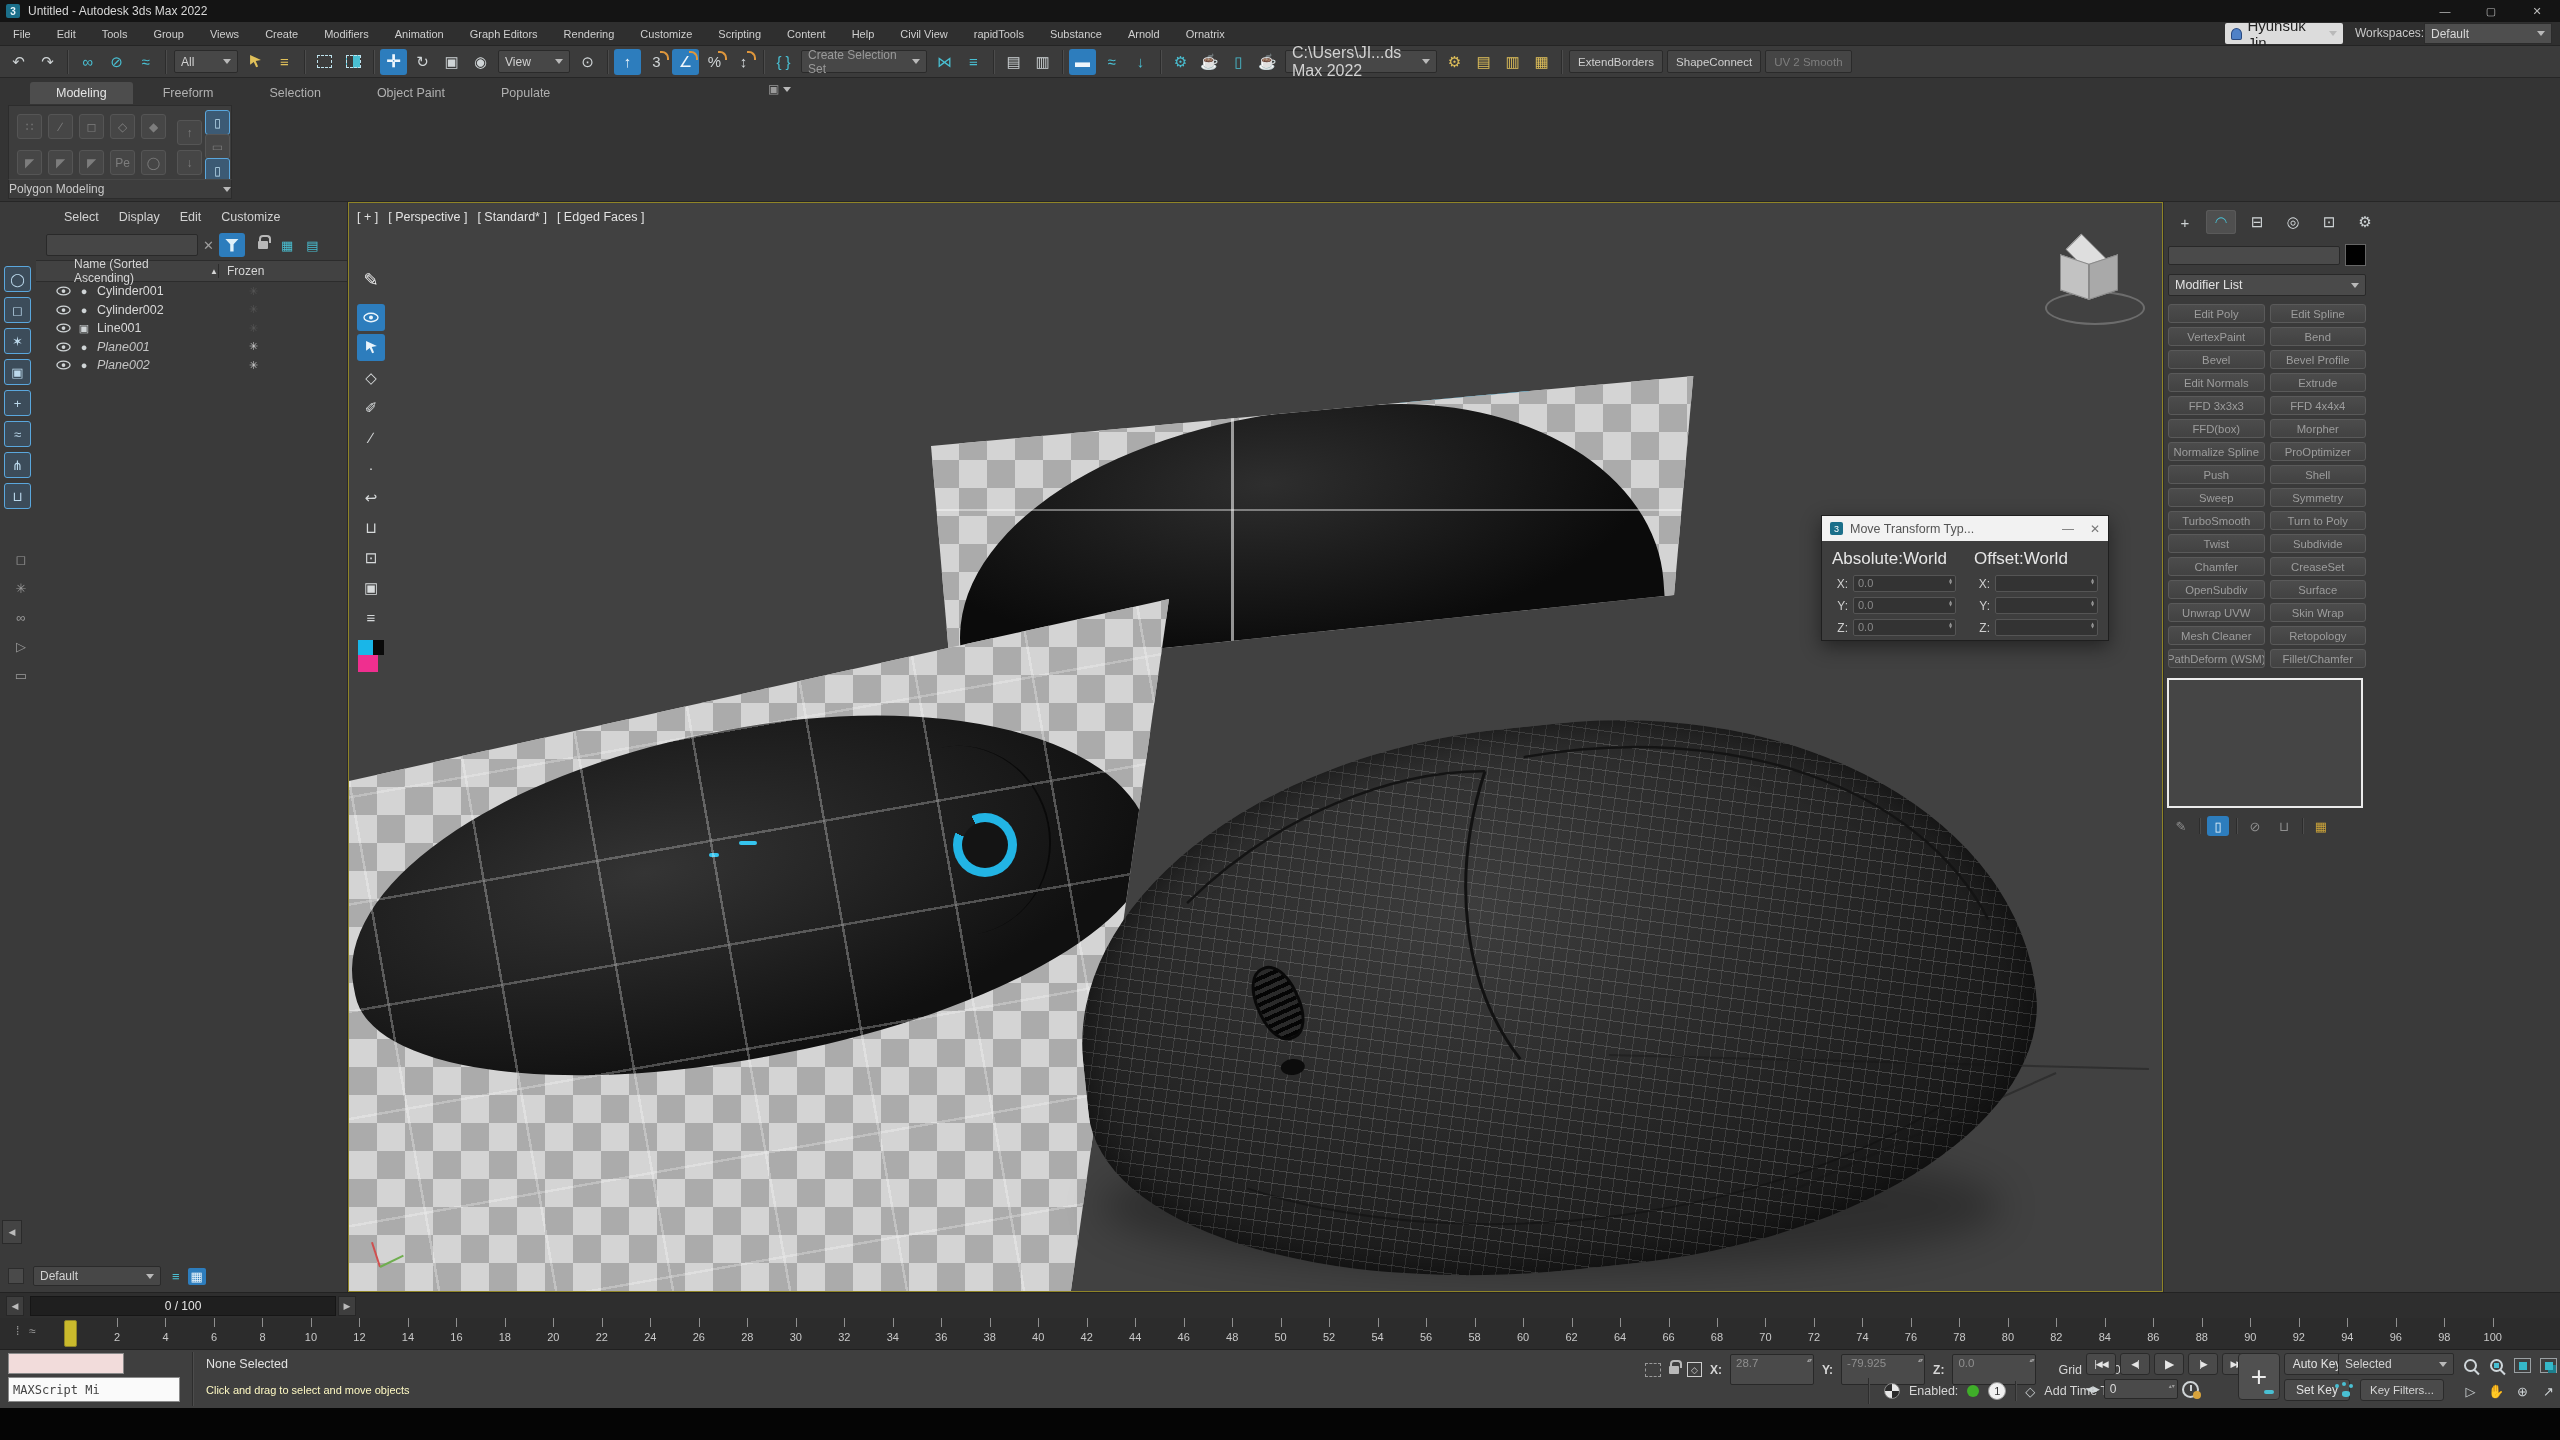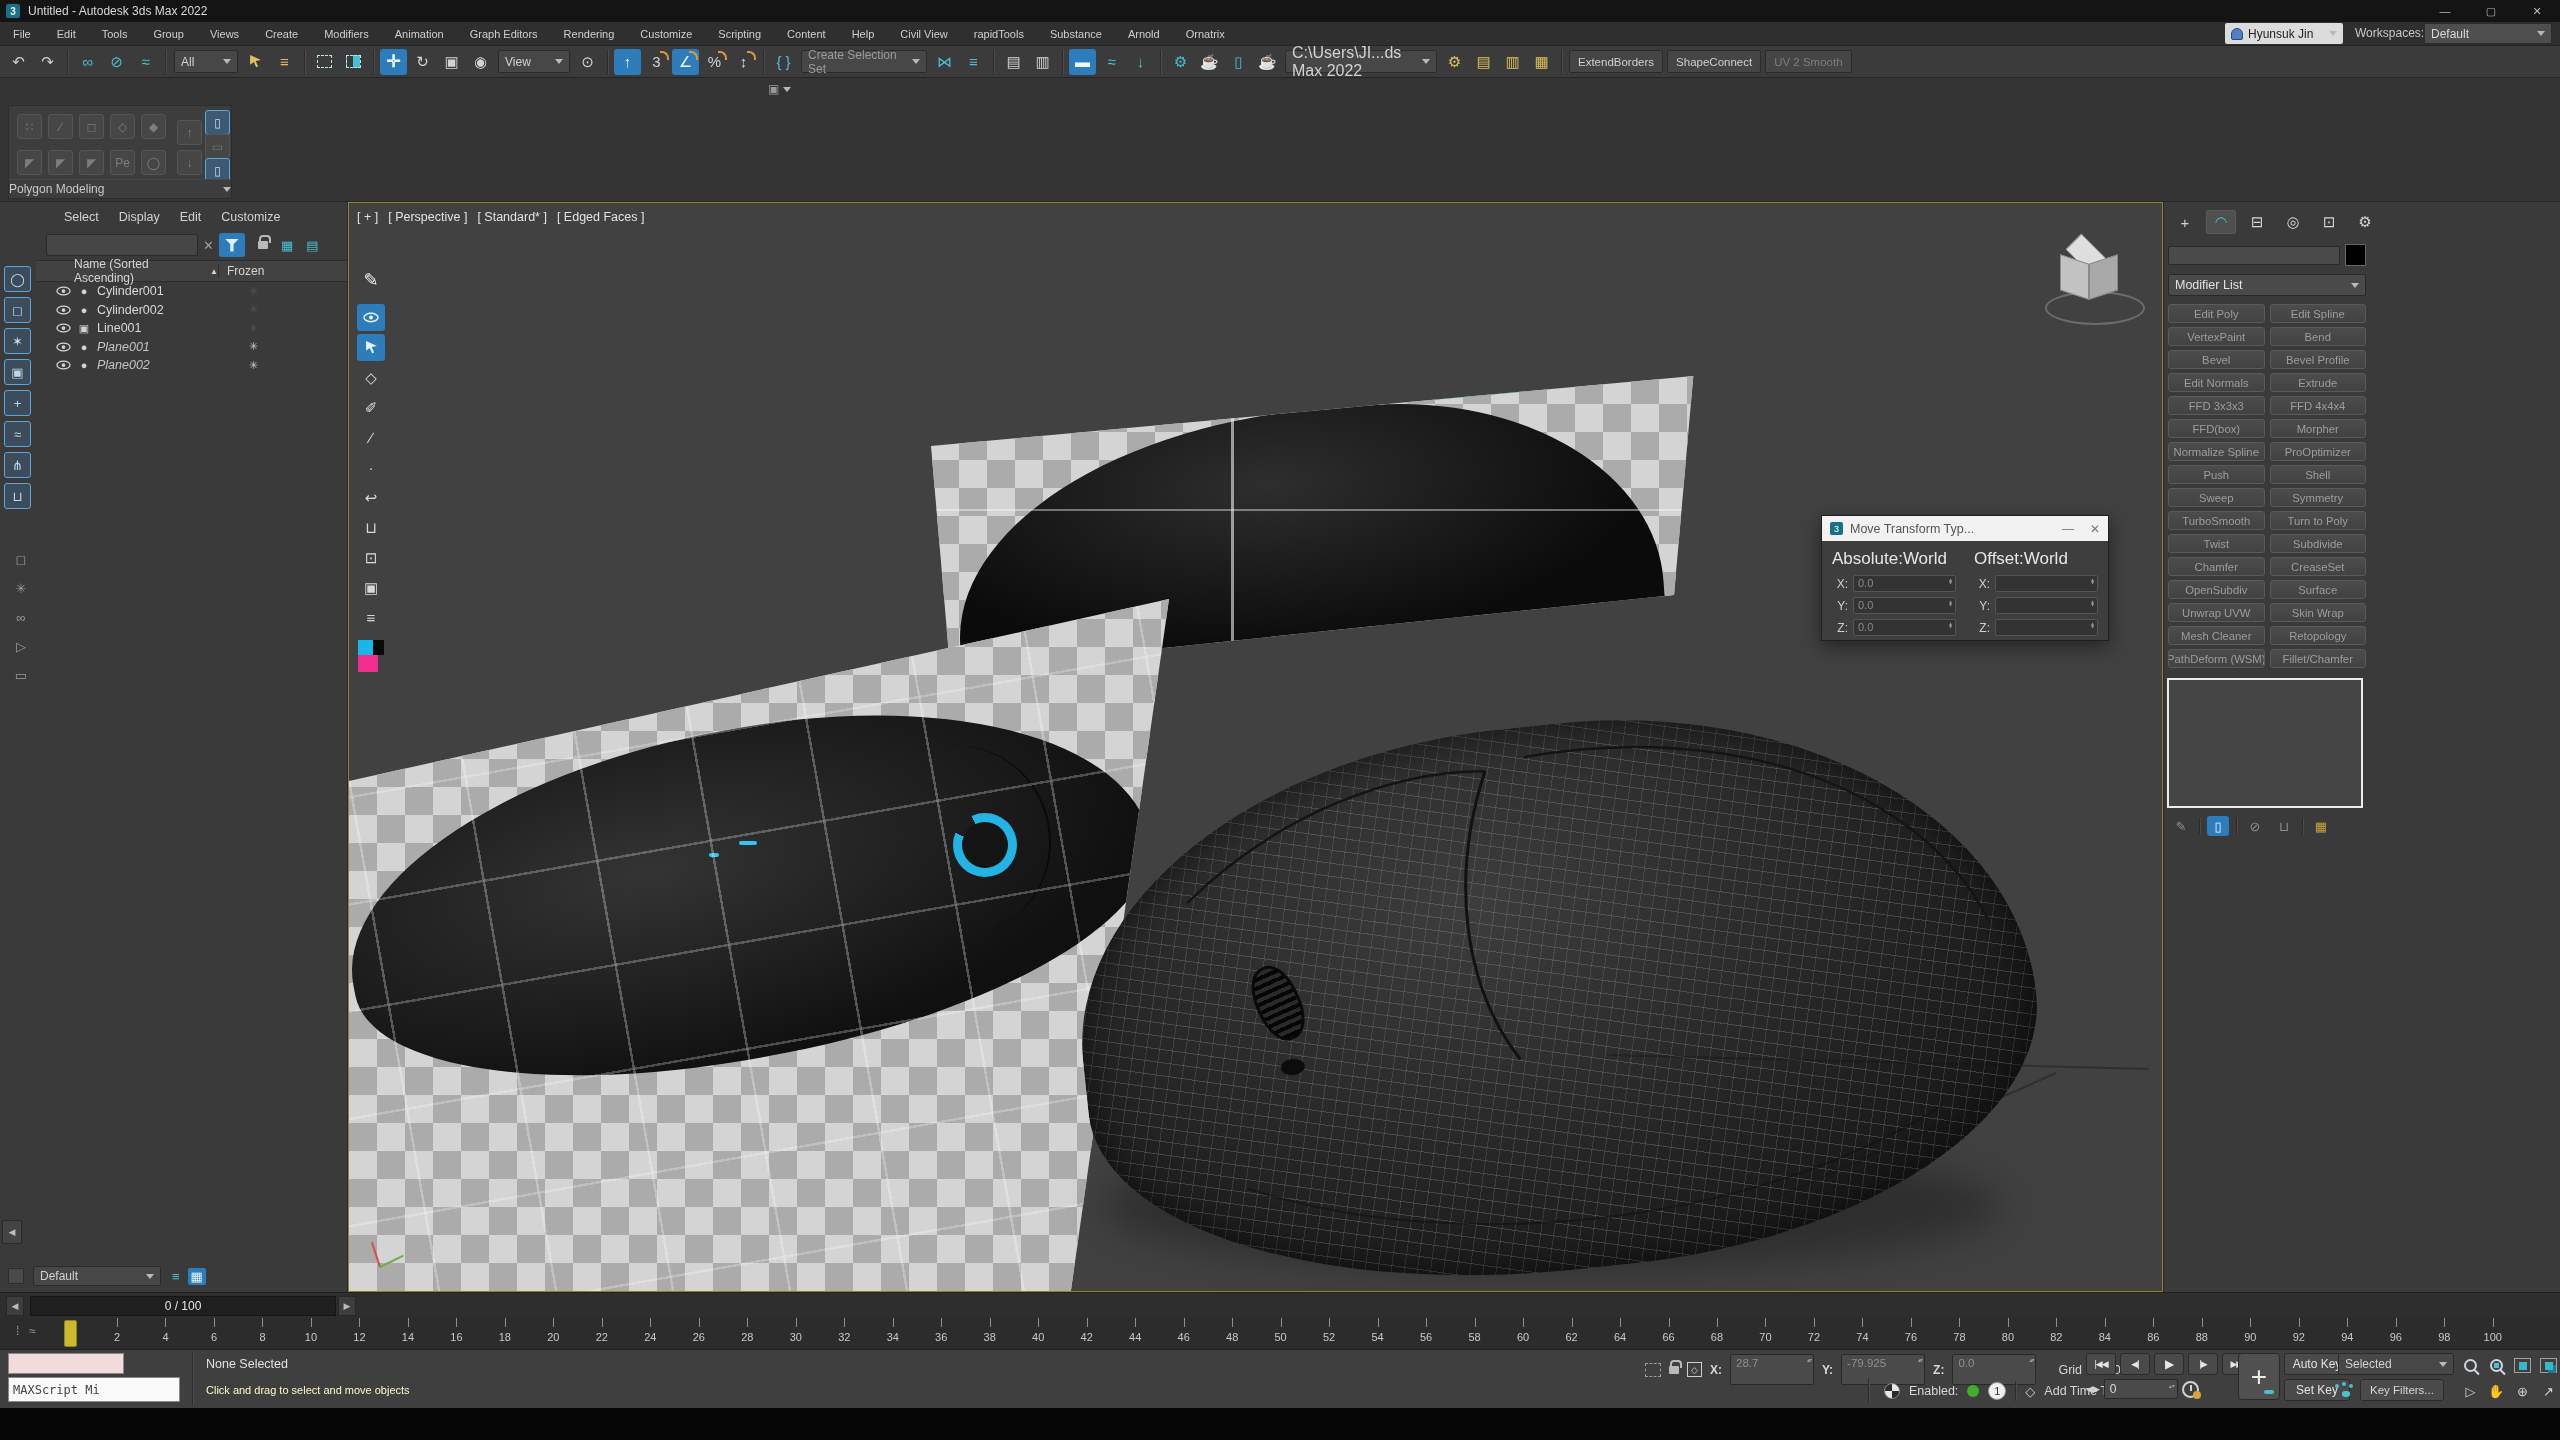--- a/index.html
+++ b/index.html
@@ -275,21 +275,21 @@
         <span class="menuitem">Content</span>
         <span class="menuitem">Help</span>
         <span class="menuitem">Civil View</span>
         <span class="menuitem">rapidTools</span>
         <span class="menuitem">Substance</span>
         <span class="menuitem">Arnold</span>
         <span class="menuitem">Ornatrix</span>
       </div>
     <div class="userbox">
       <span class="usersil"></span>
-      <span style="font-size:12px">Hyunsuk Jin</span>
+      <span style="font-size:15px">Hyunsuk Jin</span>
       <span class="caret"></span>
     </div>
     <span class="wslabel">Workspaces:</span>
     <div class="wsdrop">
       <span>Default</span>
       <span class="caret"></span>
     </div>
   </div>
 
   <div class="toolbar">
@@ -364,20 +364,28 @@
     <span class="tsep"></span>
     <div style="display:flex">
 
     <span class="tbtn">ExtendBorders</span>
         <span class="tbtn">ShapeConnect</span>
         <span class="tbtn dim">UV 2 Smooth</span>
       </div>
   </div>
 
   <div class="ribbon">
+    <div class="ribtabs">
+
+    <span class="ribtab active">Modeling</span>
+        <span class="ribtab">Freeform</span>
+        <span class="ribtab">Selection</span>
+        <span class="ribtab">Object Paint</span>
+        <span class="ribtab">Populate</span>
+      </div>
     <div class="ribextra" style="position:absolute;left:758px;top:4px">
       <span>▣</span>
       <span class="caret"></span>
     </div>
     <div class="ribpanel">
       <div id="rib-sub">
           <span class="ribbtn" style="left: 8px; top: 8px;">∷</span>
           <span class="ribbtn" style="left: 39px; top: 8px;">∕</span>
           <span class="ribbtn" style="left: 70px; top: 8px;">◻</span>
           <span class="ribbtn" style="left: 101px; top: 8px;">◇</span>

